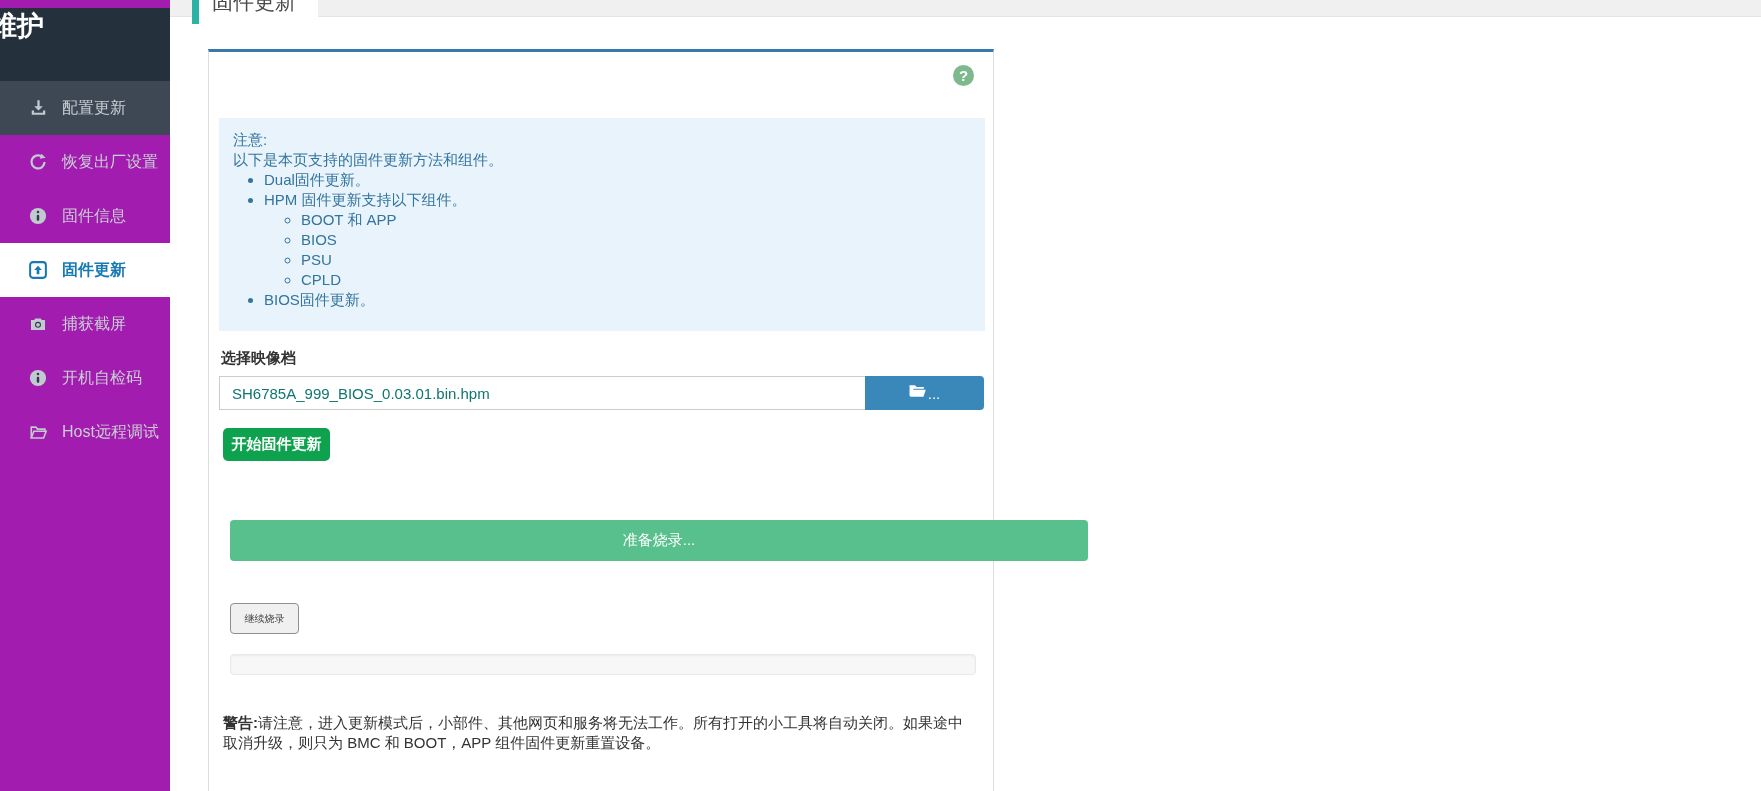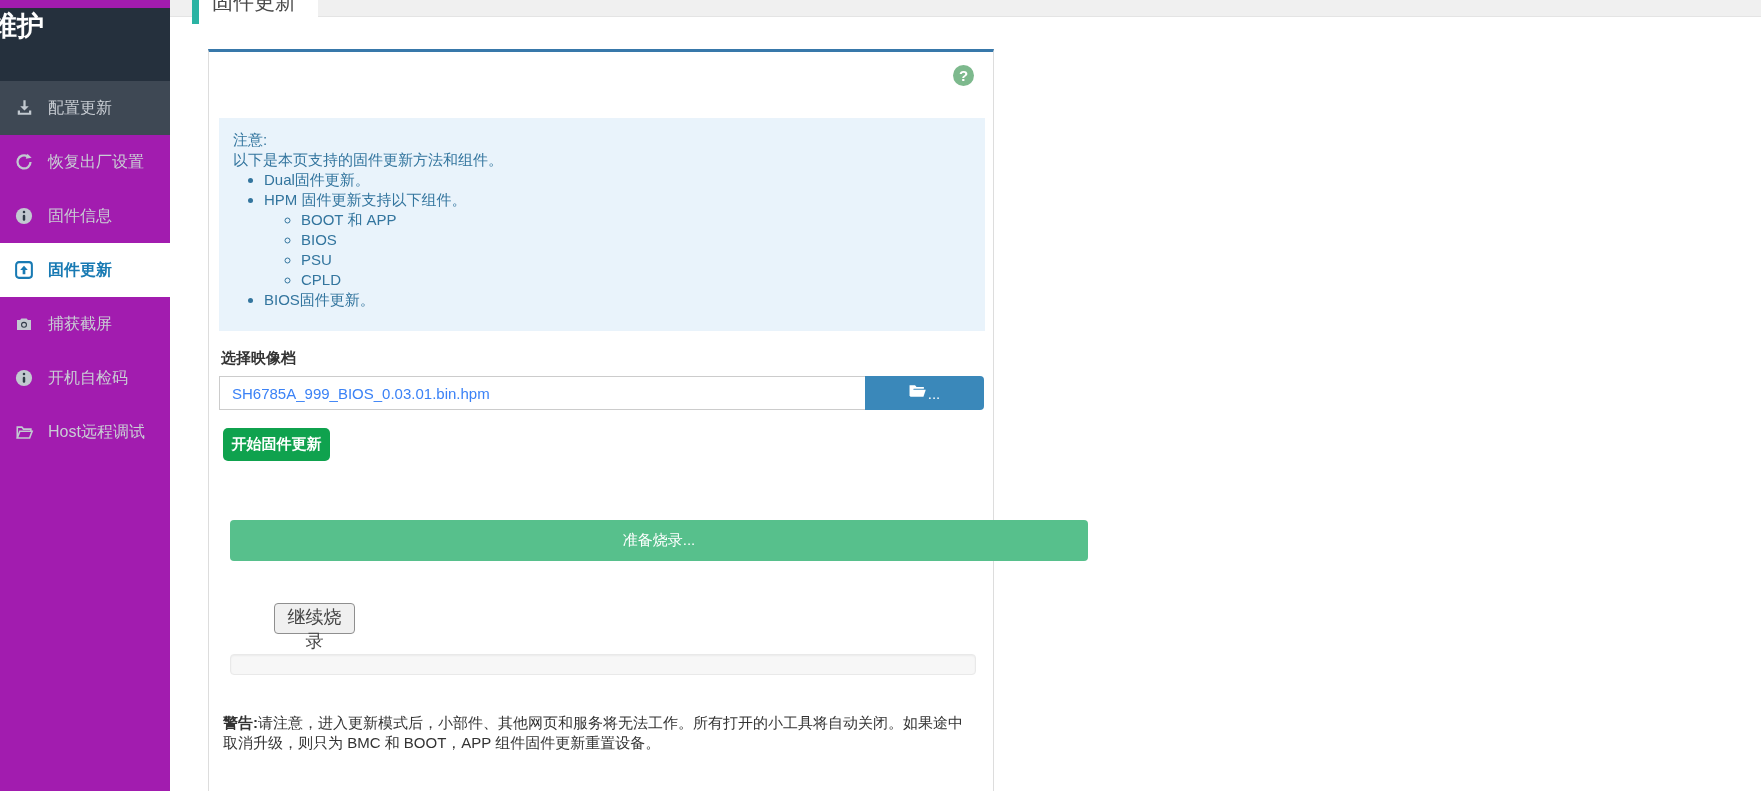--- a/index.html
+++ b/index.html
@@ -6,21 +6,21 @@
   body {
     width:1761px; height:791px; position:relative; overflow:hidden;
     background:#ffffff; font-family:"Liberation Sans","DejaVu Sans",sans-serif;
   }
   
   .sidebar { position:absolute; left:0; top:0; width:170px; height:791px;
     background:#a21caf; overflow:hidden; z-index:5; }
   .sidebar-header { height:73px; background:#25303d; color:#fff; }
   .sidebar-title { font-size:27px; font-weight:bold; margin:8px 0 0 -10px; white-space:nowrap; }
   .nav-item { height:54px; display:flex; align-items:center; gap:13px;
-    padding-left:13px; color:#c9ced4; font-size:16px; cursor:pointer; white-space:nowrap; }
+    padding-left:27px; color:#c9ced4; font-size:16px; cursor:pointer; white-space:nowrap; }
   .nav-item .ic { width:22px; height:20px; flex:none; display:flex;
     align-items:center; justify-content:center; color:#c2c9d0; }
   .nav-item.highlighted { background:#3e4854; }
   .nav-item.active { background:#ffffff; color:#187ab3; font-weight:bold; }
   .nav-item.active .ic { color:#187ab3; }
   
   .header-strip { position:absolute; left:170px; top:0; width:1591px; height:16px;
     background:#f0f0f0; border-bottom:1px solid #e4e4e4; z-index:1; }
   .title-tab { position:absolute; left:192px; top:-20px; height:44px; background:#fff;
     border-left:7px solid #2ab3a3; display:flex; align-items:center;
@@ -38,36 +38,36 @@
     padding:12px 14px; box-sizing:border-box; }
   .note-box .note-title { font-weight:normal; }
   .note-box ul { margin:0; padding-left:31px; }
   .note-box ul ul { padding-left:37px; list-style:circle; }
   .file-label { position:absolute; left:12px; top:297px; font-size:15px;
     font-weight:bold; color:#333; }
   .file-row { position:absolute; left:10px; top:324px; width:775px; height:34px;
     display:flex; }
   .file-input { width:646px; height:34px; box-sizing:border-box;
     border:1px solid #cccccc; border-right:none; padding:14px 12px; font-size:15px;
-    color:#3b82f6; outline:none; border-radius:0;
+    color:#0f766e; outline:none; border-radius:0;
     font-family:"Liberation Sans","DejaVu Sans",sans-serif; }
   .browse-btn { width:119px; height:34px; background:#3a88ba; color:#fff; border:none;
     border-radius:0 4px 4px 0; display:flex; align-items:center; justify-content:center;
     gap:2px; font-size:15px; cursor:pointer; }
   .start-btn { position:absolute; left:14px; top:376px; width:107px; height:33px;
     background:#0fa24e; color:#fff; border:none; border-radius:5px; font-size:15px;
     font-weight:bold; cursor:pointer;
     font-family:"Liberation Sans","DejaVu Sans",sans-serif; }
   .status-bar { position:absolute; left:21px; top:468px; width:858px; height:41px;
     background:#57c08c; border-radius:4px; color:#fff; font-size:15px;
     display:flex; align-items:center; justify-content:center; }
-  .continue-btn { position:absolute; left:21px; top:551px; width:81px; height:31px;
-    background:#f0f0f0; border:1px solid #8f8f8f; border-radius:4px; font-size:18px;
+  .continue-btn { position:absolute; left:21px; top:551px; width:69px; height:31px;
+    background:#f0f0f0; border:1px solid #8f8f8f; border-radius:4px; font-size:10px;
     color:#444; cursor:pointer;
-    font-family:"Liberation Sans","DejaVu Sans",sans-serif;margin-left:44px; }
+    font-family:"Liberation Sans","DejaVu Sans",sans-serif; }
   .progress-track { position:absolute; left:21px; top:602px; width:746px; height:21px;
     background:#f7f7f7; border:1px solid #e9e9e9; border-radius:4px; box-sizing:border-box;
     box-shadow:inset 0 1px 2px rgba(0,0,0,0.05); overflow:hidden; }
   .progress-fill { height:100%; background:#57c08c; width:0%; }
   .warning { position:absolute; left:14px; top:661px; width:744px; font-size:15px;
     line-height:20px; color:#333; margin:0; }
   .warning strong { font-weight:bold; }
 </style>
 </head>
 <body>

